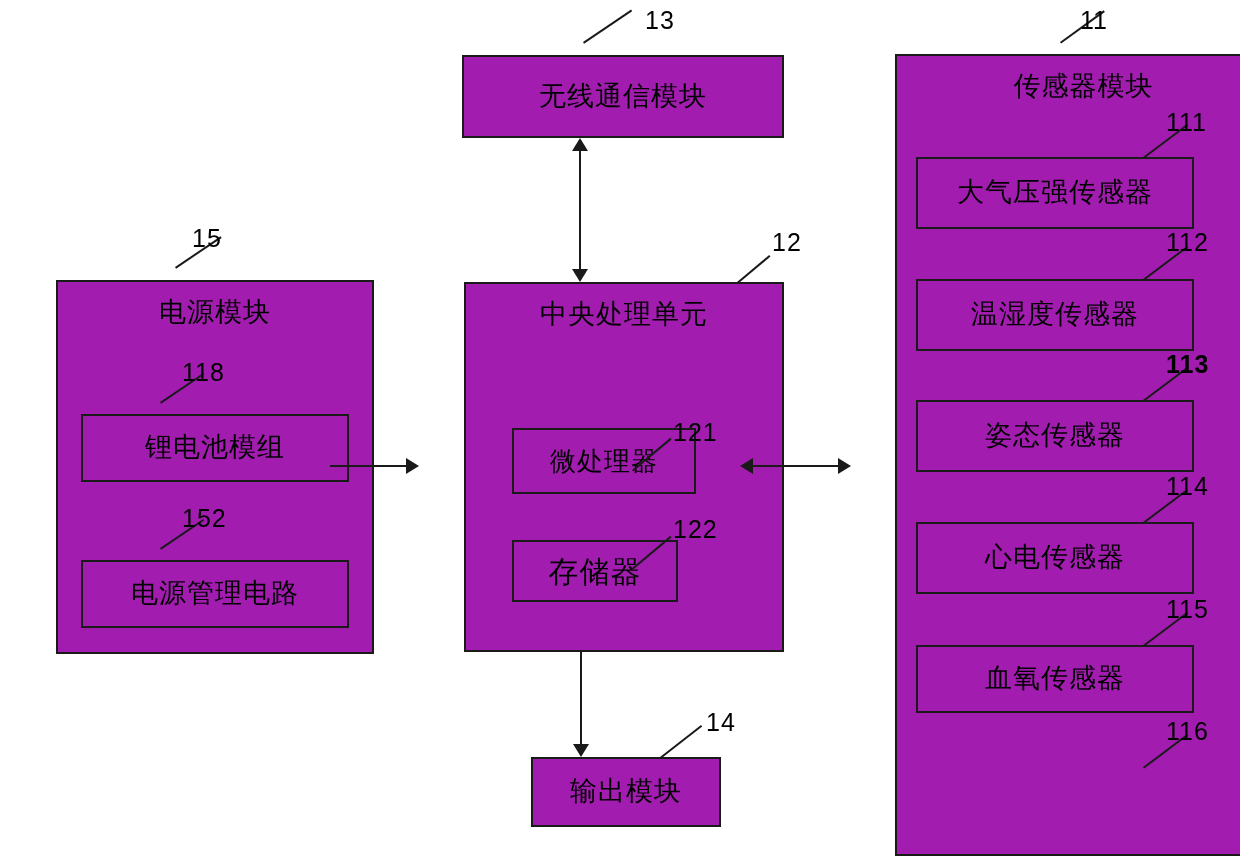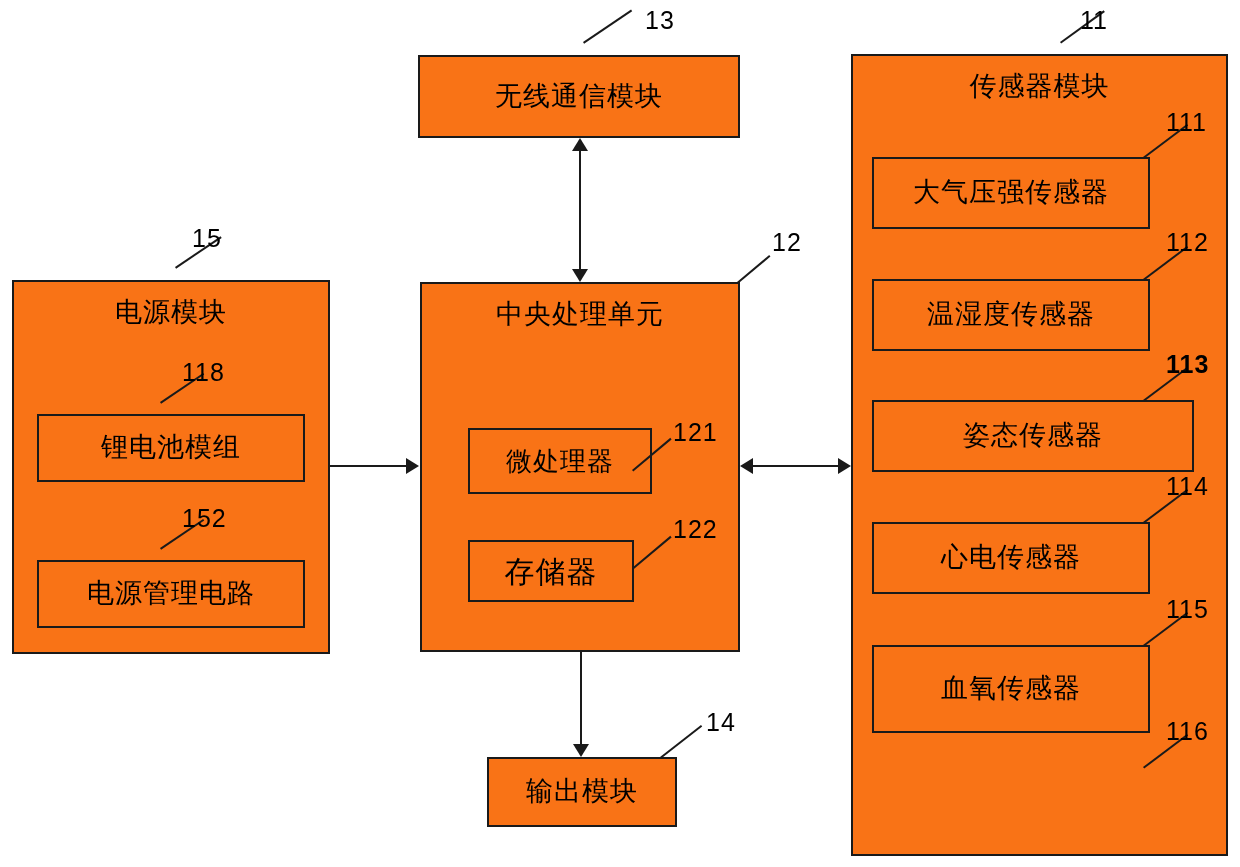--- a/index.html
+++ b/index.html
@@ -12,22 +12,23 @@
     width: 1240px;
     height: 867px;
     background: #ffffff;
     font-family: "Liberation Sans", sans-serif;
     color: #000000;
     overflow: hidden;
   }
   .box {
     position: absolute;
     border: 2px solid #1a1a1a;
-    background: #f97316;
+    background: #a21caf;
     box-sizing: border-box;
+    margin-left: 44px;
   }
   .box-label {
     position: absolute;
     left: 0;
     right: 0;
     text-align: center;
     font-size: 27px;
     line-height: 1.1;
     letter-spacing: 1px;
     white-space: nowrap;
@@ -151,33 +152,33 @@
   </div>
   <div class="leader" style="left:1143px; top:157px; width:55px; transform: rotate(-37deg);"></div>
   <div class="tag" style="left:1166px; top:108px;">111</div>
 
   <div class="box" style="left:872px; top:279px; width:278px; height:72px;">
     <div class="box-label centered-label">温湿度传感器</div>
   </div>
   <div class="leader" style="left:1143px; top:279px; width:55px; transform: rotate(-37deg);"></div>
   <div class="tag" style="left:1166px; top:228px;">112</div>
 
-  <div class="box" style="left:872px; top:400px; width:322px; height:72px;">
+  <div class="box" style="left:872px; top:400px; width:278px; height:72px;">
     <div class="box-label centered-label">姿态传感器</div>
   </div>
   <div class="leader" style="left:1143px; top:400px; width:55px; transform: rotate(-37deg);"></div>
   <div class="tag" style="left:1166px; top:350px;font-weight:bold;">113</div>
 
   <div class="box" style="left:872px; top:522px; width:278px; height:72px;">
     <div class="box-label centered-label">心电传感器</div>
   </div>
   <div class="leader" style="left:1143px; top:522px; width:55px; transform: rotate(-37deg);"></div>
   <div class="tag" style="left:1166px; top:472px;">114</div>
 
-  <div class="box" style="left:872px; top:645px; width:278px; height:88px;text-decoration:underline;">
+  <div class="box" style="left:872px; top:645px; width:278px; height:68px;text-decoration:underline;">
     <div class="box-label centered-label">血氧传感器</div>
   </div>
   <div class="leader" style="left:1143px; top:645px; width:55px; transform: rotate(-37deg);"></div>
   <div class="tag" style="left:1166px; top:595px;">115</div>
 
   <div class="leader" style="left:1143px; top:767px; width:55px; transform: rotate(-37deg);"></div>
   <div class="tag" style="left:1166px; top:717px;">116</div>
 
   <div class="arrow-line arrow-v" style="left:579px; top:150px; height:122px;"></div>
   <div class="arrowhead ah-up" style="left:572px; top:138px;"></div>

